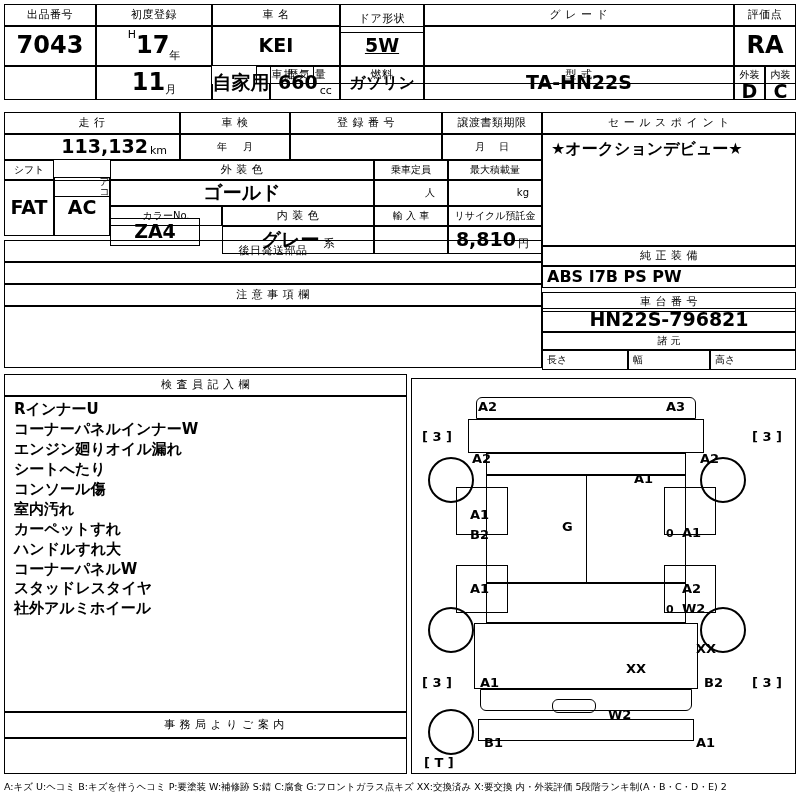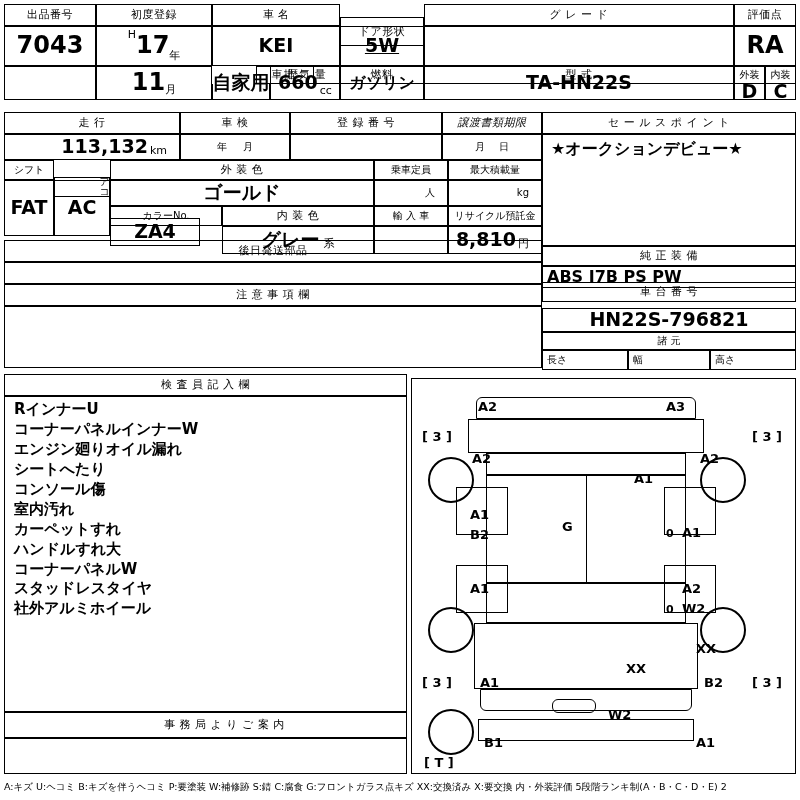--- a/index.html
+++ b/index.html
@@ -87,22 +87,22 @@
     box-sizing: border-box;
   }
 </style>
 </head>
 <body>
 
 <div class="sheet">
 
   <div class="bx lbl" style="left:4px;  top:4px;   width:92px;  height:22px;">出品番号</div>
   <div class="bx lbl" style="left:96px; top:4px;   width:116px; height:22px;">初度登録</div>
-  <div class="bx lbl" style="left:212px;top:4px;   width:128px; height:22px;font-family:Liberation Serif, serif;">車 名</div>
-  <div class="bx lbl" style="left:340px;top:4px;   width:84px;  height:29px;margin-top:13px;">ドア形状</div>
+  <div class="bx lbl" style="left:212px;top:4px;   width:128px; height:22px;">車 名</div>
+  <div class="bx lbl" style="left:340px;top:4px;   width:84px;  height:29px;">ドア形状</div>
   <div class="bx lbl" style="left:424px;top:4px;   width:310px; height:22px;">グ レ ー ド</div>
   <div class="bx lbl" style="left:734px;top:4px;   width:62px;  height:22px;">評価点</div>
 
   <div class="bx val-lg" style="left:4px;  top:26px; width:92px;  height:40px;">7043</div>
 
   <div class="bx" style="left:96px; top:26px; width:116px; height:40px;">
     <span class="sub" style="align-self:flex-start; margin-top:2px;">H</span>
     <span class="val-lg">17</span>
     <span class="sub" style="align-self:flex-end; margin-bottom:3px;">年</span>
   </div>
@@ -135,21 +135,21 @@
   <div class="bx" style="left:424px;top:84px; width:310px; height:16px; border-top:none;"></div>
   <div class="bx val" style="left:424px;top:66px; width:310px; height:34px; border:none;">TA-HN22S</div>
   <div class="bx val" style="left:734px;top:84px; width:31px;  height:16px; border-top:none;">D</div>
   <div class="bx val" style="left:765px;top:84px; width:31px;  height:16px; border-top:none;">C</div>
 
   <div class="bx" style="left:4px; top:66px; width:92px; height:34px;"></div>
 
   <div class="bx lbl" style="left:4px;  top:112px; width:176px; height:22px;">走 行</div>
   <div class="bx lbl" style="left:180px;top:112px; width:110px; height:22px;">車 検</div>
   <div class="bx lbl" style="left:290px;top:112px; width:152px; height:22px;">登 録 番 号</div>
-  <div class="bx lbl" style="left:442px;top:112px; width:100px; height:22px;font-style:italic;">譲渡書類期限</div>
+  <div class="bx lbl" style="left:442px;top:112px; width:100px; height:22px;">譲渡書類期限</div>
   <div class="bx lbl" style="left:542px;top:112px; width:254px; height:22px;">セ ー ル ス ポ イ ン ト</div>
 
   <div class="bx right" style="left:4px;  top:134px; width:176px; height:26px;">
     <span class="val">113,132</span>
     <span class="unit" style="align-self:flex-end;margin-bottom:2px;">km</span>
   </div>
   <div class="bx" style="left:180px;top:134px; width:110px; height:26px;">
     <span class="lbl-sm" style="margin-right:16px;">年</span>
     <span class="lbl-sm">月</span>
   </div>
@@ -199,21 +199,21 @@
   <div class="bx" style="left:4px;  top:262px; width:538px; height:22px;"></div>
 
   <div class="bx lbl" style="left:542px;top:246px; width:254px; height:20px;">純 正 装 備</div>
   <div class="bx left" style="left:542px;top:266px; width:254px; height:22px;">
     <span class="val-md">ABS I7B PS PW</span>
   </div>
 
   <div class="bx lbl" style="left:4px;  top:284px; width:538px; height:22px;">注 意 事 項 欄</div>
   <div class="bx" style="left:4px;  top:306px; width:538px; height:62px;"></div>
 
-  <div class="bx lbl" style="left:542px;top:282px; width:254px; height:20px;">車 台 番 号</div>
+  <div class="bx lbl" style="left:542px;top:292px; width:254px; height:20px;">車 台 番 号</div>
   <div class="bx" style="left:542px;top:308px; width:254px; height:24px;">
     <span class="val">HN22S-796821</span>
   </div>
   <div class="bx lbl-sm" style="left:542px;top:332px; width:254px; height:18px;">諸 元</div>
   <div class="bx lbl-sm left" style="left:542px;top:350px; width:86px;  height:20px;">長さ</div>
   <div class="bx lbl-sm left" style="left:628px;top:350px; width:82px;  height:20px;">幅</div>
   <div class="bx lbl-sm left" style="left:710px;top:350px; width:86px;  height:20px;">高さ</div>
 
   <div class="bx lbl" style="left:4px;  top:374px; width:403px; height:22px;">検 査 員 記 入 欄</div>
   <div class="bx" style="left:4px;  top:396px; width:403px; height:316px;"></div>

